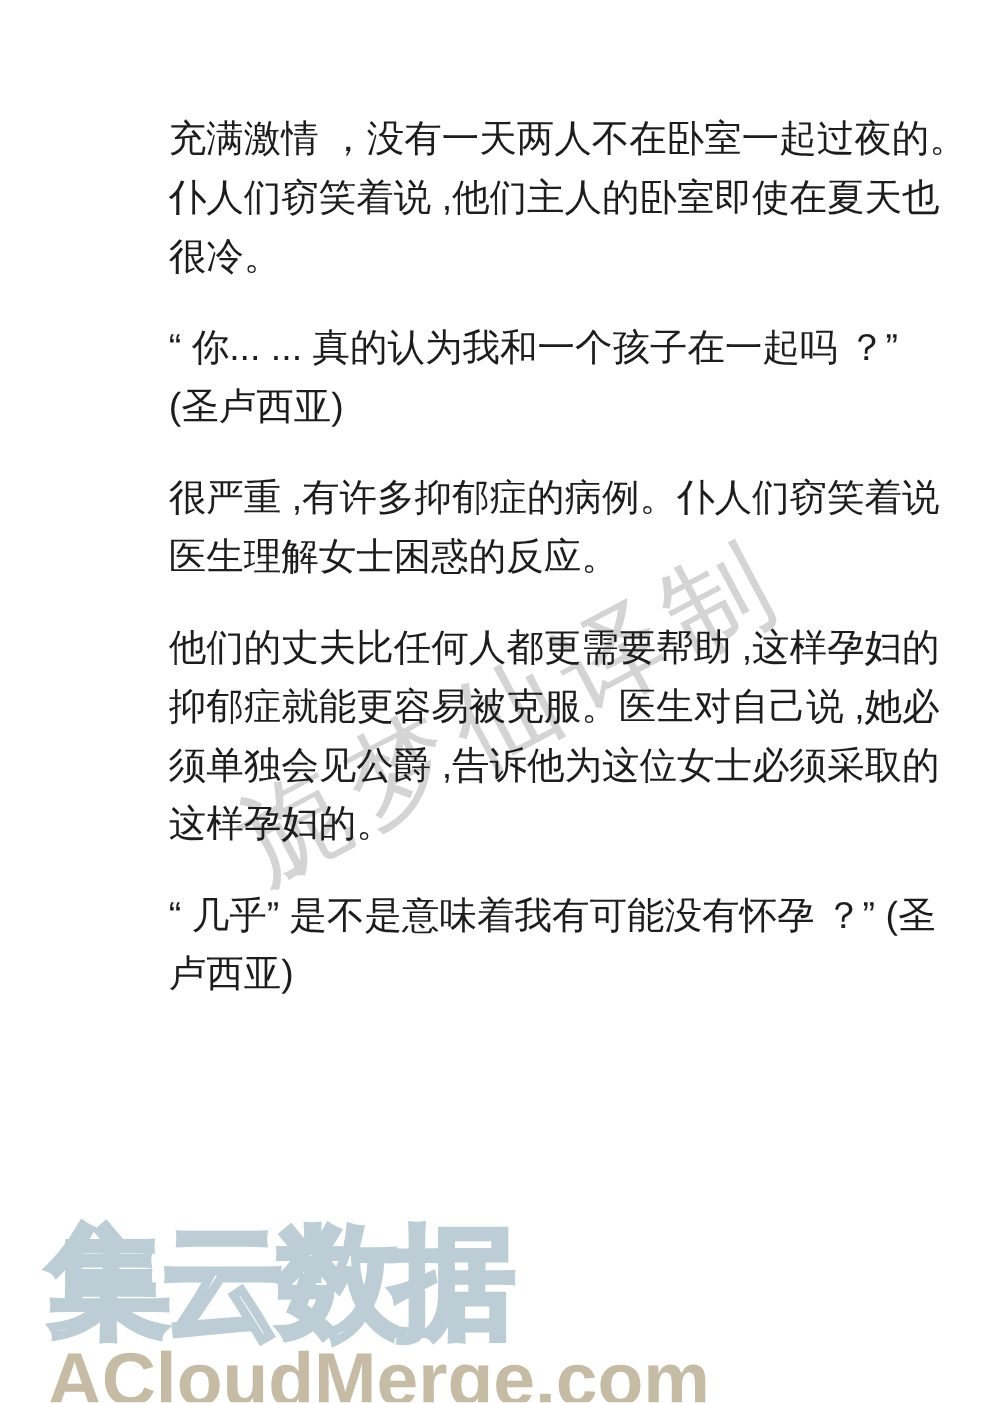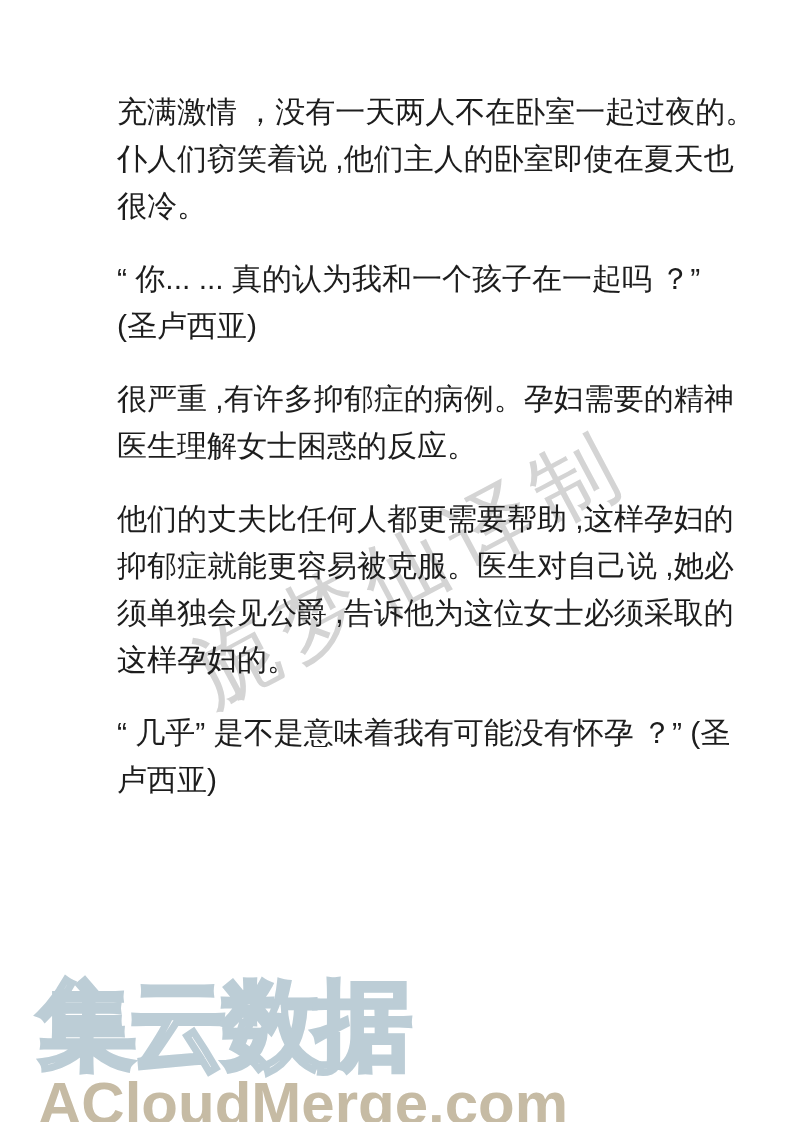--- a/index.html
+++ b/index.html
@@ -40,20 +40,21 @@
     font-size: 30px;
     line-height: 47px;
     z-index: 2;
   }
   .content p {
     margin: 0 0 26px 0;
   }
   .content .line {
     display: block;
     white-space: nowrap;
+    margin-left: 18px;
   }
   
   .wm-bottom {
     position: absolute;
     left: 6px;
     top: 976px;
     z-index: 3;
     user-select: none;
     margin-left: 32px;
   }
@@ -89,21 +90,21 @@
       <span class="line">仆人们窃笑着说 ,他们主人的卧室即使在夏天也</span>
       <span class="line">很冷。</span>
     </p>
 
     <p>
       <span class="line">“ 你... ... 真的认为我和一个孩子在一起吗 ？”</span>
       <span class="line">(圣卢西亚)</span>
     </p>
 
     <p>
-      <span class="line">很严重 ,有许多抑郁症的病例。孕妇需要的精神</span>
+      <span class="line">很严重 ,有许多抑郁症的病例。仆人们窃笑着说</span>
       <span class="line">医生理解女士困惑的反应。</span>
     </p>
 
     <p>
       <span class="line">他们的丈夫比任何人都更需要帮助 ,这样孕妇的</span>
       <span class="line">抑郁症就能更容易被克服。医生对自己说 ,她必</span>
       <span class="line">须单独会见公爵 ,告诉他为这位女士必须采取的</span>
       <span class="line">这样孕妇的。</span>
     </p>
 

